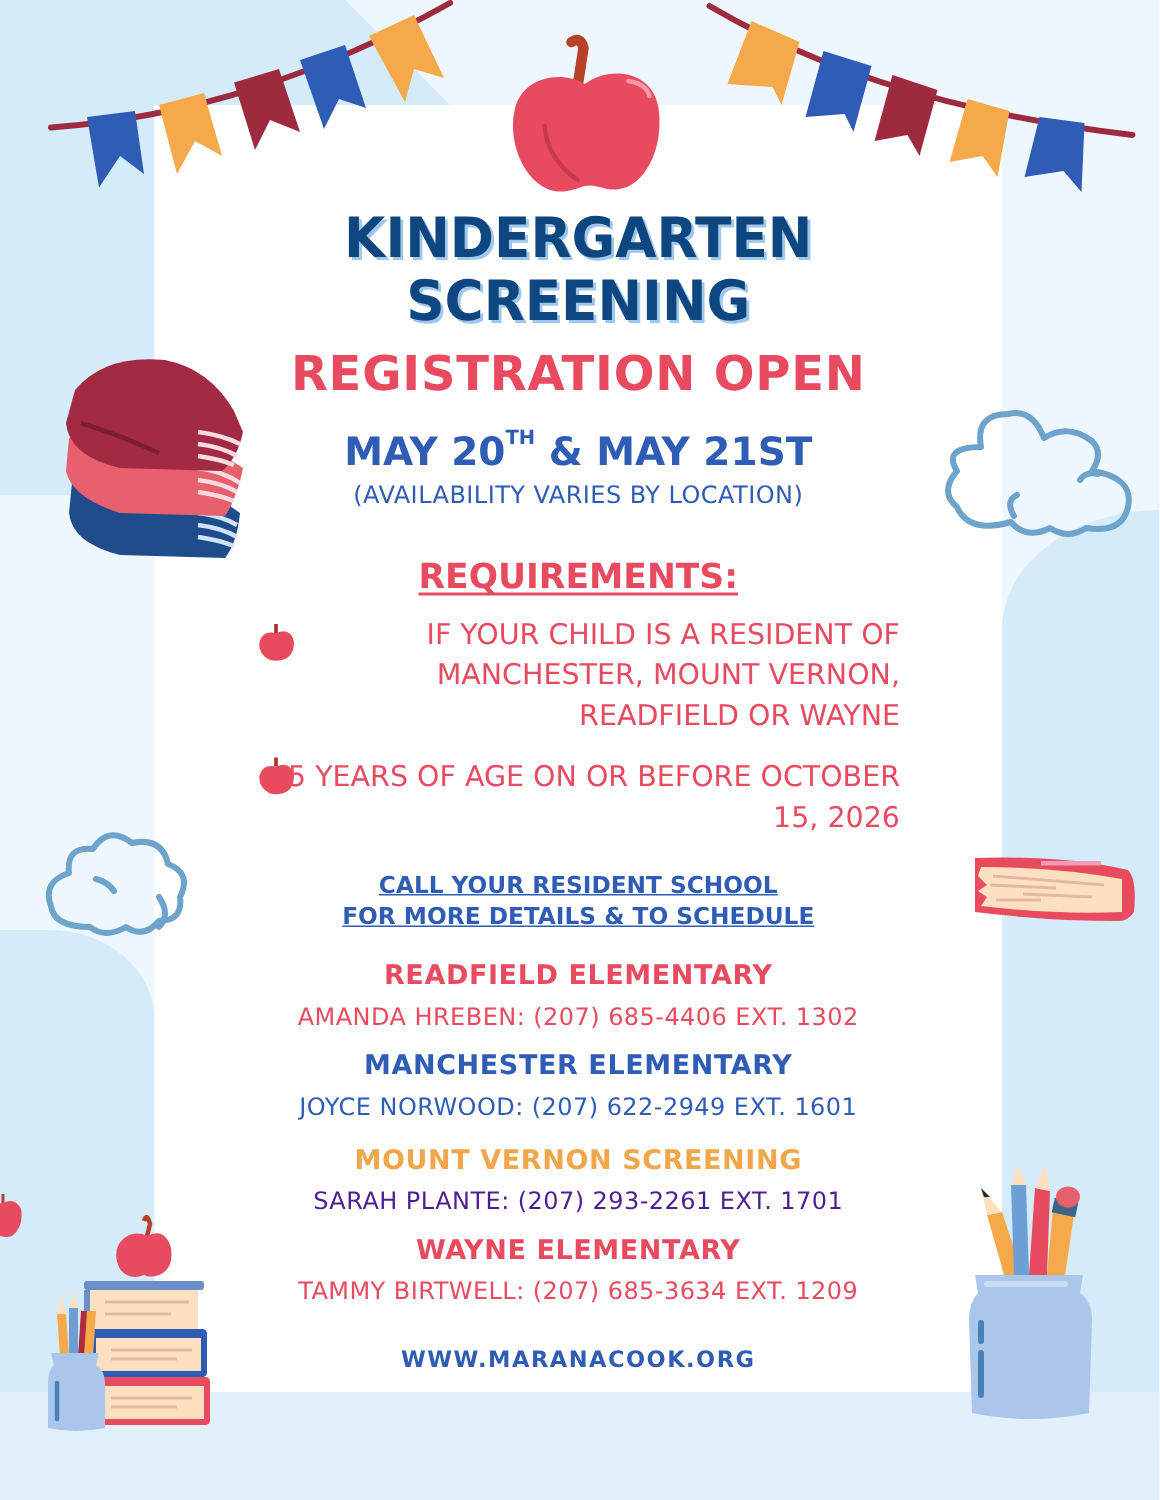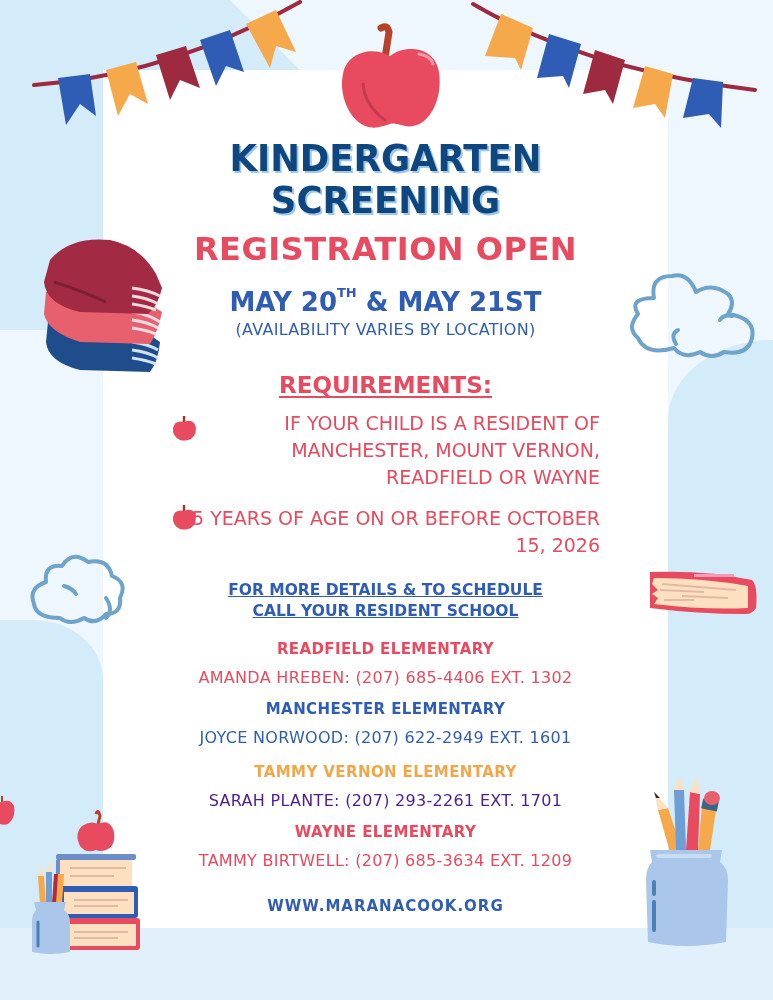--- a/index.html
+++ b/index.html
@@ -28,21 +28,21 @@
 
   #req-heading { top:372px; color:#e84a5f; font-weight:bold; font-size:23px; text-decoration:underline; text-decoration-thickness:2px; text-underline-offset:3px; }
 
   .req { position:absolute; left:170px; width:430px; color:#e84a5f; font-size:19px; line-height:27px; text-align:right; }
   #req-1 { top:410px; }
   #req-2 { top:505px; }
   .apple-bullet { position:absolute; }
 
   #call-block { top:580px; color:#2f5db5; font-weight:bold; font-size:15.5px; line-height:21px; text-decoration:underline; }
 
-  .school-name { font-weight:bold; font-size:15px; letter-spacing:0.4px; }
+  .school-name { font-weight:bold; font-size:18px; letter-spacing:0.4px; }
   .school-contact { font-size:16px; letter-spacing:0.3px; }
 
   #website { top:897px; color:#2f5db5; font-weight:bold; font-size:15px; letter-spacing:1px; }
 </style>
 </head>
 <body>
 
 <div class="bg-blob" id="blob-top-left"></div>
 <div class="bg-blob" id="blob-left-lower"></div>
 <div class="bg-blob" id="blob-right"></div>
@@ -193,29 +193,29 @@
 
 <div class="apple-bullet" style="left:172px;top:503px;">
   <svg width="26" height="28" viewBox="0 0 26 28">
       <path d="M12 2 L 12 8" stroke="#a8372a" stroke-width="2.5"></path>
       <path d="M12 8 Q 22 4 24 14 Q 24 24 16 26 Q 12 27 8 26 Q 0 22 1 14 Q 3 6 12 8 Z" fill="#e84a5f"></path>
     </svg>
 </div>
 <div class="req" id="req-2" style="padding-left:16px;box-sizing:border-box;">5 YEARS OF AGE ON OR BEFORE OCTOBER 15, 2026</div>
 
 <div class="center" id="call-block">
+  <div>CALL YOUR RESIDENT SCHOOL</div>
   <div>FOR MORE DETAILS &amp; TO SCHEDULE</div>
-  <div>CALL YOUR RESIDENT SCHOOL</div>
 </div>
 
 <div class="center school-name" style="top:640px;color:#e84a5f;">READFIELD ELEMENTARY</div>
 <div class="center school-contact" style="top:668px;color:#e84a5f;">AMANDA HREBEN: (207) 685-4406  EXT. 1302</div>
 
 <div class="center school-name" style="top:700px;color:#2f5db5;">MANCHESTER ELEMENTARY</div>
 <div class="center school-contact" style="top:728px;color:#2f5db5;">JOYCE NORWOOD: (207) 622-2949  EXT. 1601</div>
 
-<div class="center school-name" style="top:763px;color:#f2a64a;">TAMMY VERNON ELEMENTARY</div>
+<div class="center school-name" style="top:763px;color:#f2a64a;">MOUNT VERNON SCREENING</div>
 <div class="center school-contact" style="top:791px;color:#4c1d95;">SARAH PLANTE: (207) 293-2261  EXT. 1701</div>
 
 <div class="center school-name" style="top:823px;color:#e84a5f;">WAYNE ELEMENTARY</div>
 <div class="center school-contact" style="top:851px;color:#e84a5f;">TAMMY BIRTWELL: (207) 685-3634  EXT. 1209</div>
 
 <div class="center" id="website">WWW.MARANACOOK.ORG</div>
 
 </body></html>

